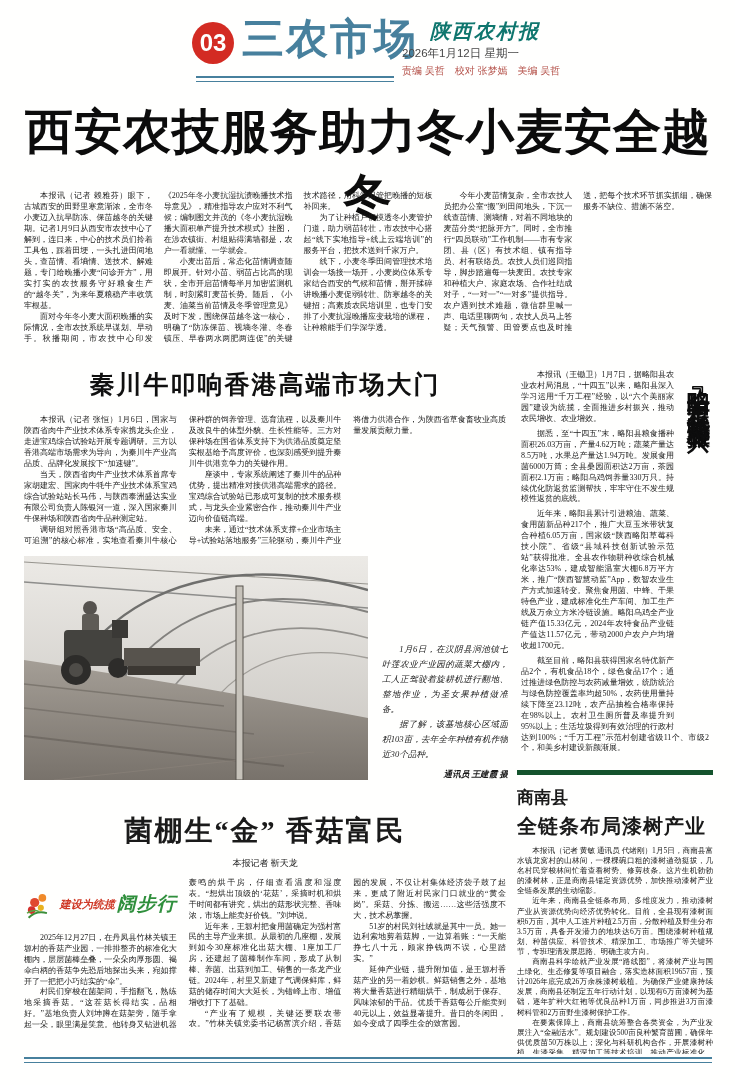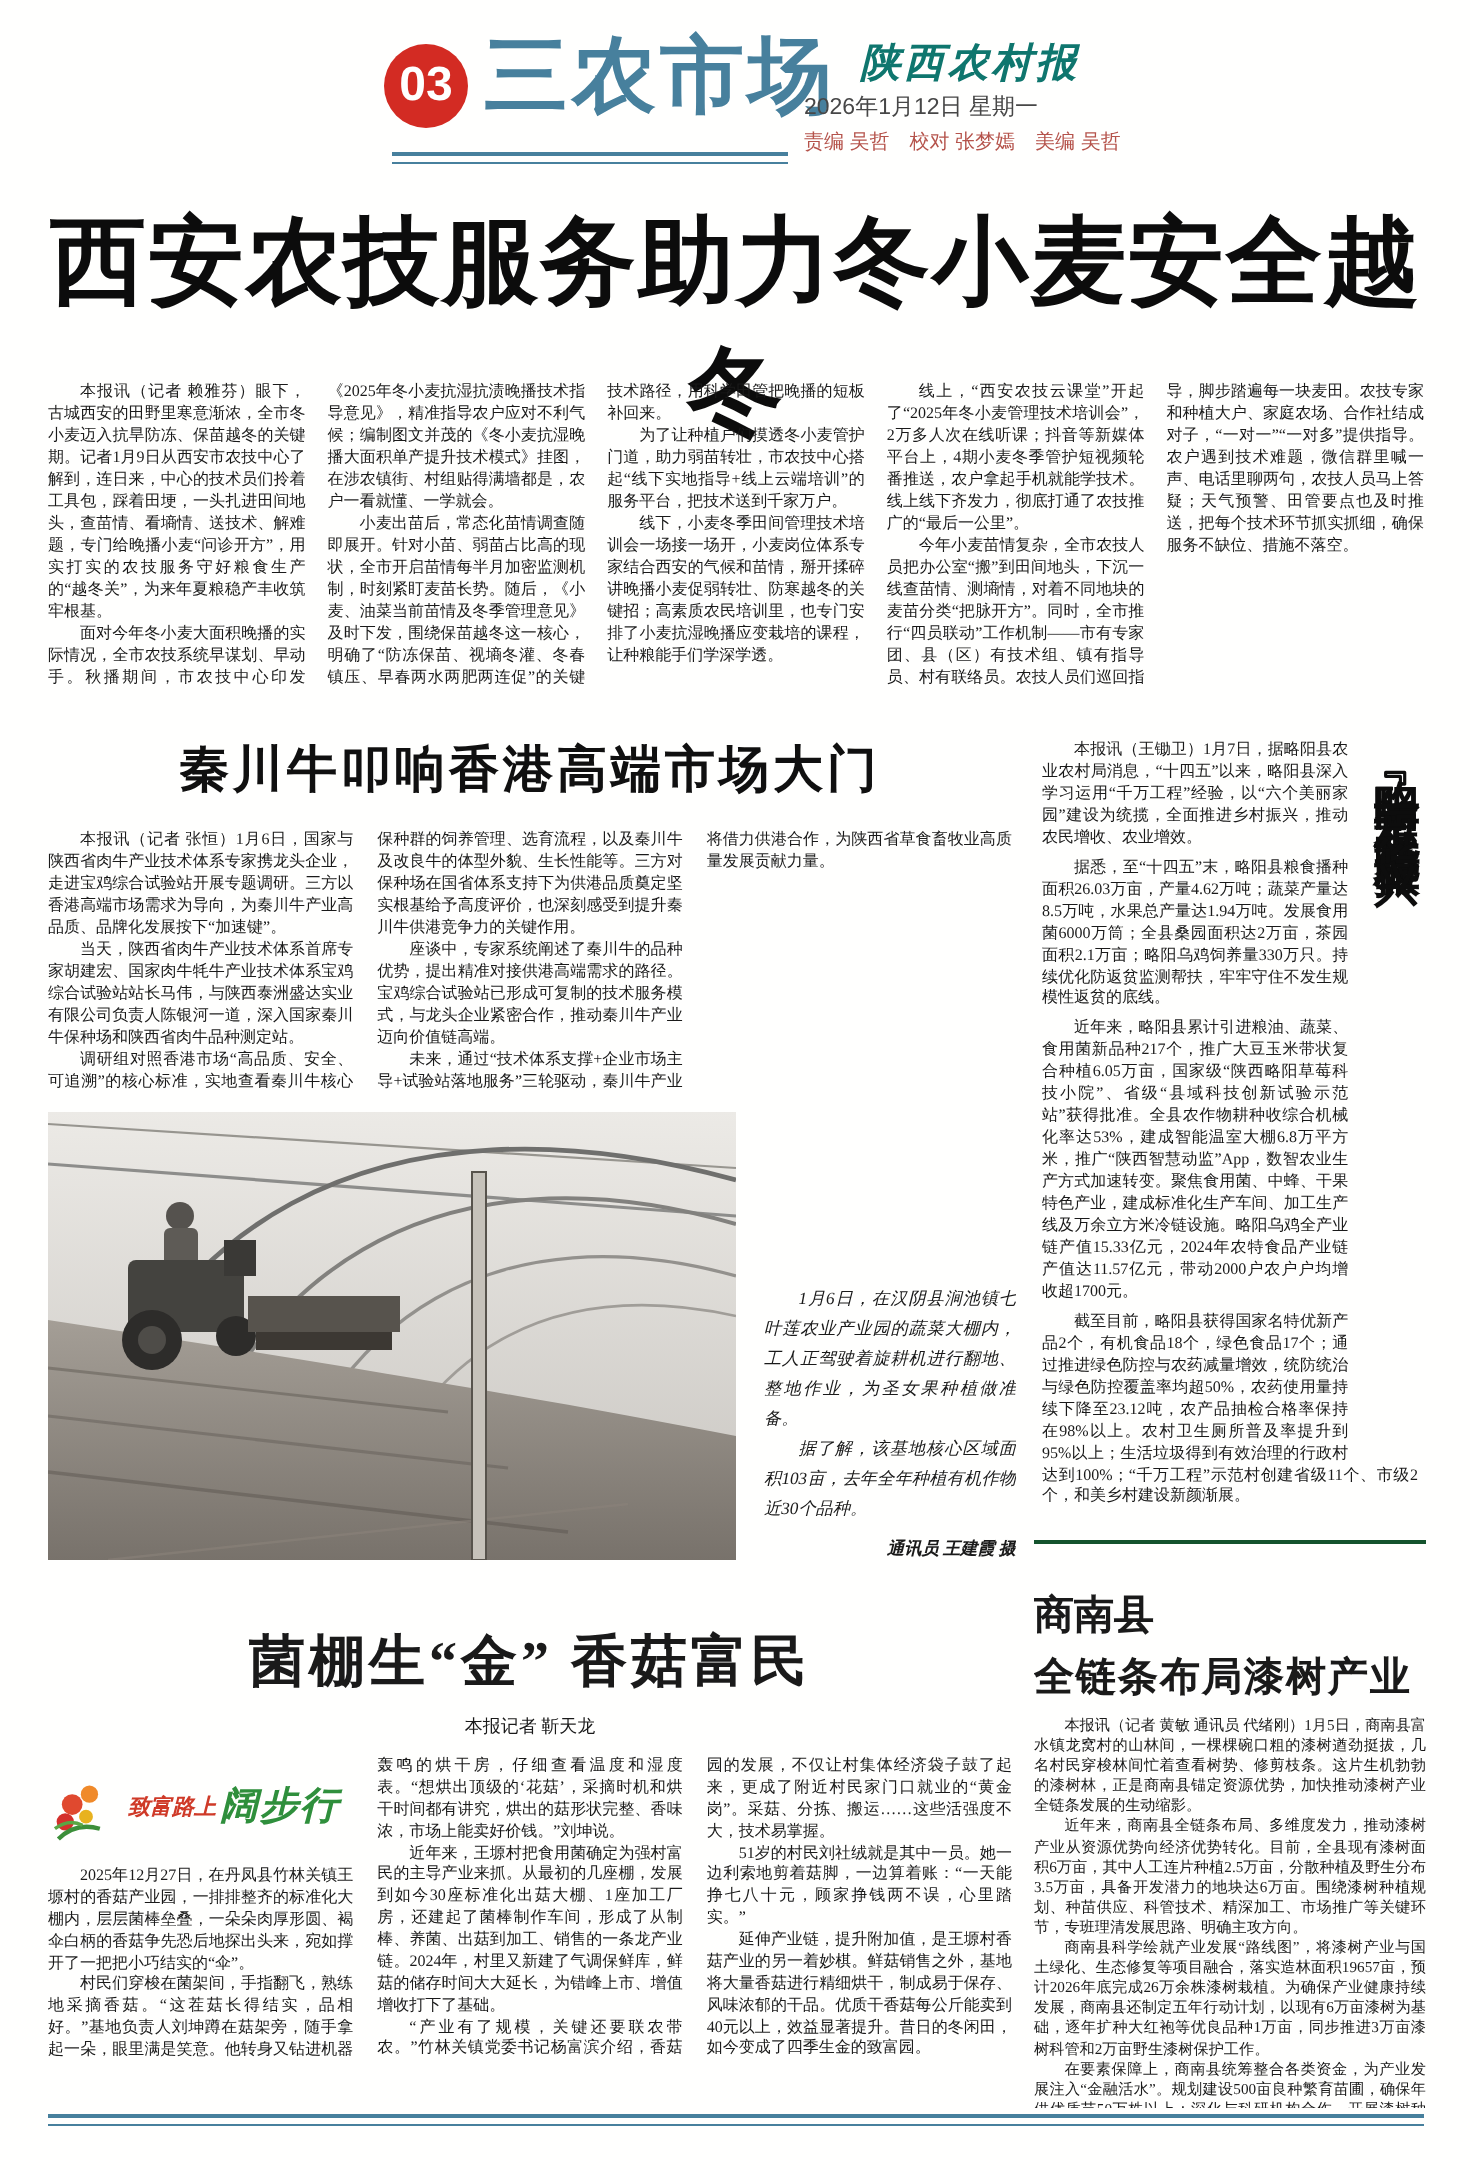--- a/index.html
+++ b/index.html
@@ -72,22 +72,22 @@
   .sidebar p { margin: 4px; text-indent: 2em; }
   .vertical-headline {
     float: right; writing-mode: vertical-rl;
     font-family: "Liberation Sans", "DejaVu Sans", sans-serif;
     font-weight: bold; font-size: 23px; line-height: 1.3; letter-spacing: 3px;
     height: 342px; margin: 6px 0 8px 9px; color: #0d0d0d;
   }
 
   
   .shangnan { left: 517px; top: 770px; width: 196px; height: 284px; overflow: hidden; }
-  .shangnan-kicker { border-top: 2px solid #14532d; padding-top: 22px;
-    font-weight: bold; font-size: 20px; }
+  .shangnan-kicker { border-top: 5px solid #14532d; padding-top: 11px;
+    font-weight: bold; font-size: 17px; }
   .shangnan-headline { text-align: left; font-size: 20px; font-weight: bold;
     letter-spacing: 1px; margin: 4px 0 6px; }
   .shangnan-body { font-size: 7.6px; line-height: 1.33; text-align: justify; }
   .shangnan-body p { margin: 0; text-indent: 2em; }
 
   
   .mushroom { left: 24px; top: 812px; width: 482px; height: 240px; overflow: hidden; }
   .mushroom-headline { text-align: center; font-size: 28px; font-weight: bold; letter-spacing: 2px; }
   .mushroom-byline { text-align: center; font-size: 9px; margin: 7px 0 8px; }
   .mushroom-body {
@@ -119,21 +119,20 @@
   <div class="abs date-line">2026年1月12日 星期一</div>
   <div class="abs credits-line">责编 吴哲　校对 张梦嫣　美编 吴哲</div>
 
   <div class="abs main-headline">西安农技服务助力冬小麦安全越冬</div>
   <div class="abs wheat-body body-cols">
     <p>本报讯（记者 赖雅芬）眼下，古城西安的田野里寒意渐浓，全市冬小麦迈入抗旱防冻、保苗越冬的关键期。记者1月9日从西安市农技中心了解到，连日来，中心的技术员们拎着工具包，踩着田埂，一头扎进田间地头，查苗情、看墒情、送技术、解难题，专门给晚播小麦“问诊开方”，用实打实的农技服务守好粮食生产的“越冬关”，为来年夏粮稳产丰收筑牢根基。</p>
     <p>面对今年冬小麦大面积晚播的实际情况，全市农技系统早谋划、早动手。秋播期间，市农技中心印发《2025年冬小麦抗湿抗渍晚播技术指导意见》，精准指导农户应对不利气候；编制图文并茂的《冬小麦抗湿晚播大面积单产提升技术模式》挂图，在涉农镇街、村组贴得满墙都是，农户一看就懂、一学就会。</p>
     <p>小麦出苗后，常态化苗情调查随即展开。针对小苗、弱苗占比高的现状，全市开启苗情每半月加密监测机制，时刻紧盯麦苗长势。随后，《小麦、油菜当前苗情及冬季管理意见》及时下发，围绕保苗越冬这一核心，明确了“防冻保苗、视墒冬灌、冬春镇压、早春两水两肥两连促”的关键技术路径，用科学田管把晚播的短板补回来。</p>
     <p>为了让种植户们摸透冬小麦管护门道，助力弱苗转壮，市农技中心搭起“线下实地指导+线上云端培训”的服务平台，把技术送到千家万户。</p>
     <p>线下，小麦冬季田间管理技术培训会一场接一场开，小麦岗位体系专家结合西安的气候和苗情，掰开揉碎讲晚播小麦促弱转壮、防寒越冬的关键招；高素质农民培训里，也专门安排了小麦抗湿晚播应变栽培的课程，让种粮能手们学深学透。</p>
-    <p>线上，“西安农技云课堂”开起了“2025年冬小麦管理技术培训会”，2万多人次在线听课；抖音等新媒体平台上，4期小麦冬季管护短视频轮番推送，农户拿起手机就能学技术。线上线下齐发力，彻底打通了农技推广的“最后一公里”。</p>
     <p>今年小麦苗情复杂，全市农技人员把办公室“搬”到田间地头，下沉一线查苗情、测墒情，对着不同地块的麦苗分类“把脉开方”。同时，全市推行“四员联动”工作机制——市有专家团、县（区）有技术组、镇有指导员、村有联络员。农技人员们巡回指导，脚步踏遍每一块麦田。农技专家和种植大户、家庭农场、合作社结成对子，“一对一”“一对多”提供指导。农户遇到技术难题，微信群里喊一声、电话里聊两句，农技人员马上答疑；天气预警、田管要点也及时推送，把每个技术环节抓实抓细，确保服务不缺位、措施不落空。</p>
   </div>
 
   <div class="abs cattle-headline">秦川牛叩响香港高端市场大门</div>
   <div class="abs cattle-body body-cols">
     <p>本报讯（记者 张恒）1月6日，国家与陕西省肉牛产业技术体系专家携龙头企业，走进宝鸡综合试验站开展专题调研。三方以香港高端市场需求为导向，为秦川牛产业高品质、品牌化发展按下“加速键”。</p>
     <p>当天，陕西省肉牛产业技术体系首席专家胡建宏、国家肉牛牦牛产业技术体系宝鸡综合试验站站长马伟，与陕西泰洲盛达实业有限公司负责人陈银河一道，深入国家秦川牛保种场和陕西省肉牛品种测定站。</p>
     <p>调研组对照香港市场“高品质、安全、可追溯”的核心标准，实地查看秦川牛核心保种群的饲养管理、选育流程，以及秦川牛及改良牛的体型外貌、生长性能等。三方对保种场在国省体系支持下为供港品质奠定坚实根基给予高度评价，也深刻感受到提升秦川牛供港竞争力的关键作用。</p>
     <p>座谈中，专家系统阐述了秦川牛的品种优势，提出精准对接供港高端需求的路径。宝鸡综合试验站已形成可复制的技术服务模式，与龙头企业紧密合作，推动秦川牛产业迈向价值链高端。</p>
     <p>未来，通过“技术体系支撑+企业市场主导+试验站落地服务”三轮驱动，秦川牛产业将借力供港合作，为陕西省草食畜牧业高质量发展贡献力量。</p>
@@ -207,21 +206,21 @@
     <div class="mushroom-body">
       <div class="promo">
         <svg width="38" height="38" viewBox="0 0 44 44">
           <circle cx="14" cy="20" r="6" fill="#e0492f"></circle>
           <circle cx="24" cy="14" r="5" fill="#f08a2a"></circle>
           <circle cx="10" cy="30" r="5" fill="#d4302c"></circle>
           <circle cx="22" cy="27" r="4" fill="#e8b21f"></circle>
           <path d="M6,40 Q16,30 30,34" stroke="#3c8f3a" stroke-width="2.5" fill="none"></path>
           <path d="M4,34 Q12,28 20,32" stroke="#5aa644" stroke-width="2" fill="none"></path>
         </svg>
-        <span class="promo-small">致富路上</span>
+        <span class="promo-small">建设为统揽</span>
         <span class="promo-large">阔步行</span>
       </div>
       <p>2025年12月27日，在丹凤县竹林关镇王塬村的香菇产业园，一排排整齐的标准化大棚内，层层菌棒垒叠，一朵朵肉厚形圆、褐伞白柄的香菇争先恐后地探出头来，宛如撑开了一把把小巧结实的“伞”。</p>
       <p>村民们穿梭在菌架间，手指翻飞，熟练地采摘香菇。“这茬菇长得结实，品相好。”基地负责人刘坤蹲在菇架旁，随手拿起一朵，眼里满是笑意。他转身又钻进机器轰鸣的烘干房，仔细查看温度和湿度表。“想烘出顶级的‘花菇’，采摘时机和烘干时间都有讲究，烘出的菇形状完整、香味浓，市场上能卖好价钱。”刘坤说。</p>
       <p>近年来，王塬村把食用菌确定为强村富民的主导产业来抓。从最初的几座棚，发展到如今30座标准化出菇大棚、1座加工厂房，还建起了菌棒制作车间，形成了从制棒、养菌、出菇到加工、销售的一条龙产业链。2024年，村里又新建了气调保鲜库，鲜菇的储存时间大大延长，为错峰上市、增值增收打下了基础。</p>
       <p>“产业有了规模，关键还要联农带农。”竹林关镇党委书记杨富滨介绍，香菇园的发展，不仅让村集体经济袋子鼓了起来，更成了附近村民家门口就业的“黄金岗”。采菇、分拣、搬运……这些活强度不大，技术易掌握。</p>
       <p>51岁的村民刘社绒就是其中一员。她一边利索地剪着菇脚，一边算着账：“一天能挣七八十元，顾家挣钱两不误，心里踏实。”</p>
       <p>延伸产业链，提升附加值，是王塬村香菇产业的另一着妙棋。鲜菇销售之外，基地将大量香菇进行精细烘干，制成易于保存、风味浓郁的干品。优质干香菇每公斤能卖到40元以上，效益显著提升。昔日的冬闲田，如今变成了四季生金的致富园。</p>
 
     </div>

